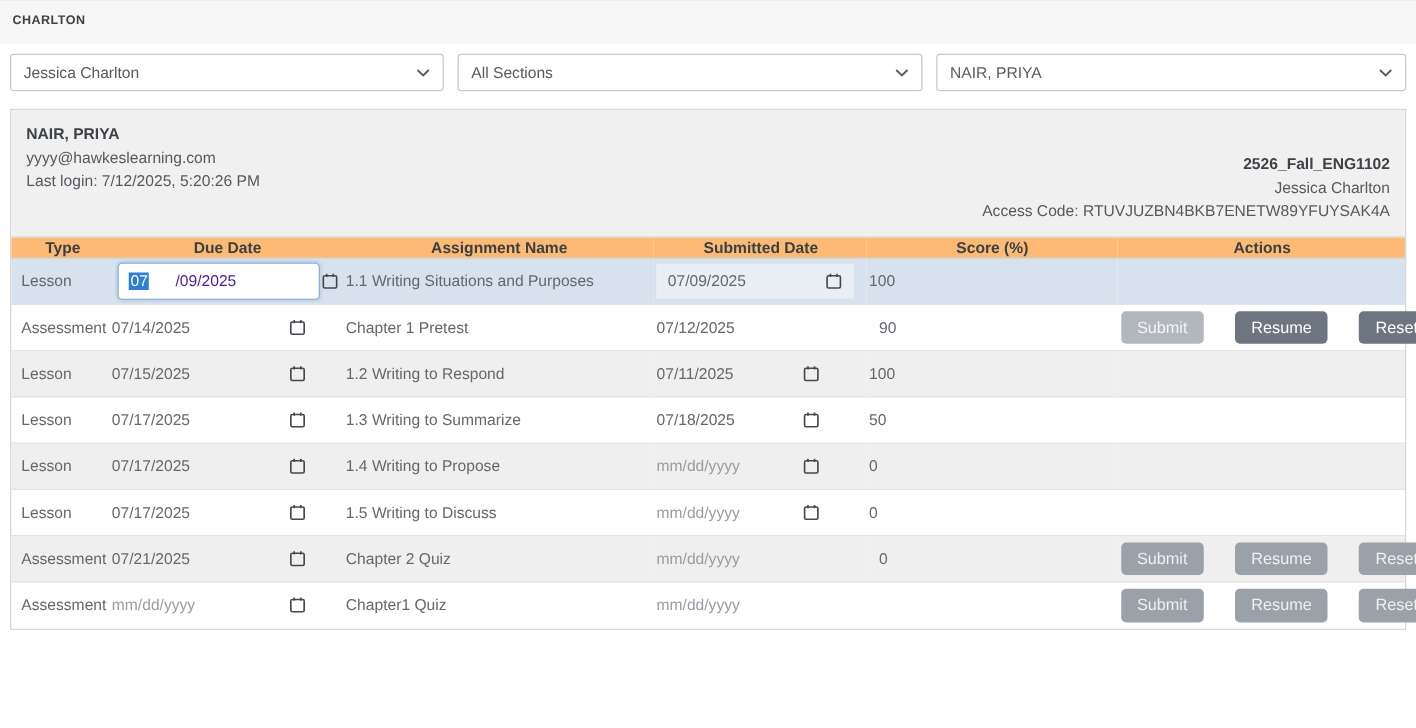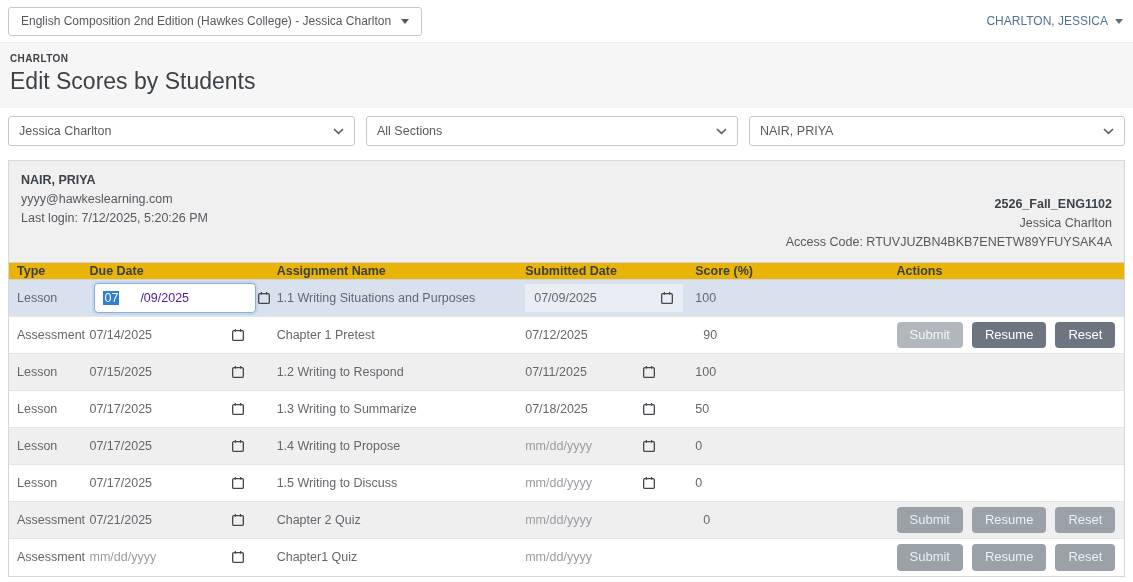--- a/index.html
+++ b/index.html
@@ -57,22 +57,22 @@
     background:#f0f0f1; padding:10px 12px;
     font-size:12.5px; color:#55595e; line-height:19px;
   }
   .si-bold{ font-weight:700; color:#3d4247; }
   .si-right{ text-align:right;margin-top:24px; }
 
   
   table{ border-collapse:collapse; table-layout:fixed; width:100%;
          font-size:12.5px; color:#63686d; }
   thead th{
-    text-align:left; font-weight:700; color:#3b4045;
-    height:16px; background:#eab308;
+    text-align:center; font-weight:700; color:#3b4045;
+    height:16px; background:#fdba74;
     border-top:1px solid #d4d4d4; border-bottom:1px solid #cfd3d7;
   }
   tbody td{ height:37px; border-top:1px solid #e4e4e4; }
   tbody tr:first-child td{ border-top:none; }
   tr.selected{ background:#d8e2ee; }
   tr.striped{ background:#efeff0; }
 
   .c-type{ padding-left:8px; }
   .c-due{ padding-left:5px; }
   .c-asg{ padding-left:1px; }
@@ -98,48 +98,37 @@
   .seg{ color:#4c1d95; }
   .cursor{ margin-right:5px; }
 
   .sub-box{
     display:inline-flex; align-items:center;
     width:158px; height:28px; padding:0 9px;
     background:#e9eef5; border-radius:0;
   }
   .score-indent{ padding-left:10px; }
 
-  .btns{ display:flex; align-items:center; gap:9px; }
+  .btns{ display:flex; align-items:center; gap:25px; }
   .btn{
     border:none; border-radius:4px; padding:6px 13px;
     font-size:13px; font-family:inherit; cursor:pointer; line-height:1.15;
   }
   .btn-dark{ background:#6c7580; color:#ffffff; }
   .btn-light{ background:#b1b7bd; color:#f4f5f6; }
   .btn-mid{ background:#9aa1a8; color:#eef0f1; }
 </style>
 </head>
 <body>
 
 <div class="page">
 
-  <header class="top-bar">
-    <button class="course-select">
-      <span>English Composition 2nd Edition (Hawkes College) - Jessica Charlton</span>
-      <span class="caret"></span>
-    </button>
-    <div class="user-menu">
-      <span>CHARLTON, JESSICA</span>
-      <span class="caret"></span>
-    </div>
-  </header>
 
   <div class="page-header">
     <div class="breadcrumb">CHARLTON</div>
-    <h1 class="page-title">Edit Scores by Students</h1>
   </div>
 
   <div class="filters">
     <div class="select f1">
       <span>Jessica Charlton</span>
       <svg width="11" height="7" viewBox="0 0 11 7">
           <polyline points="1,1 5.5,5.3 10,1" fill="none" stroke="#5a5f64" stroke-width="1.6"></polyline>
         </svg>
     </div>
     <div class="select f2">

